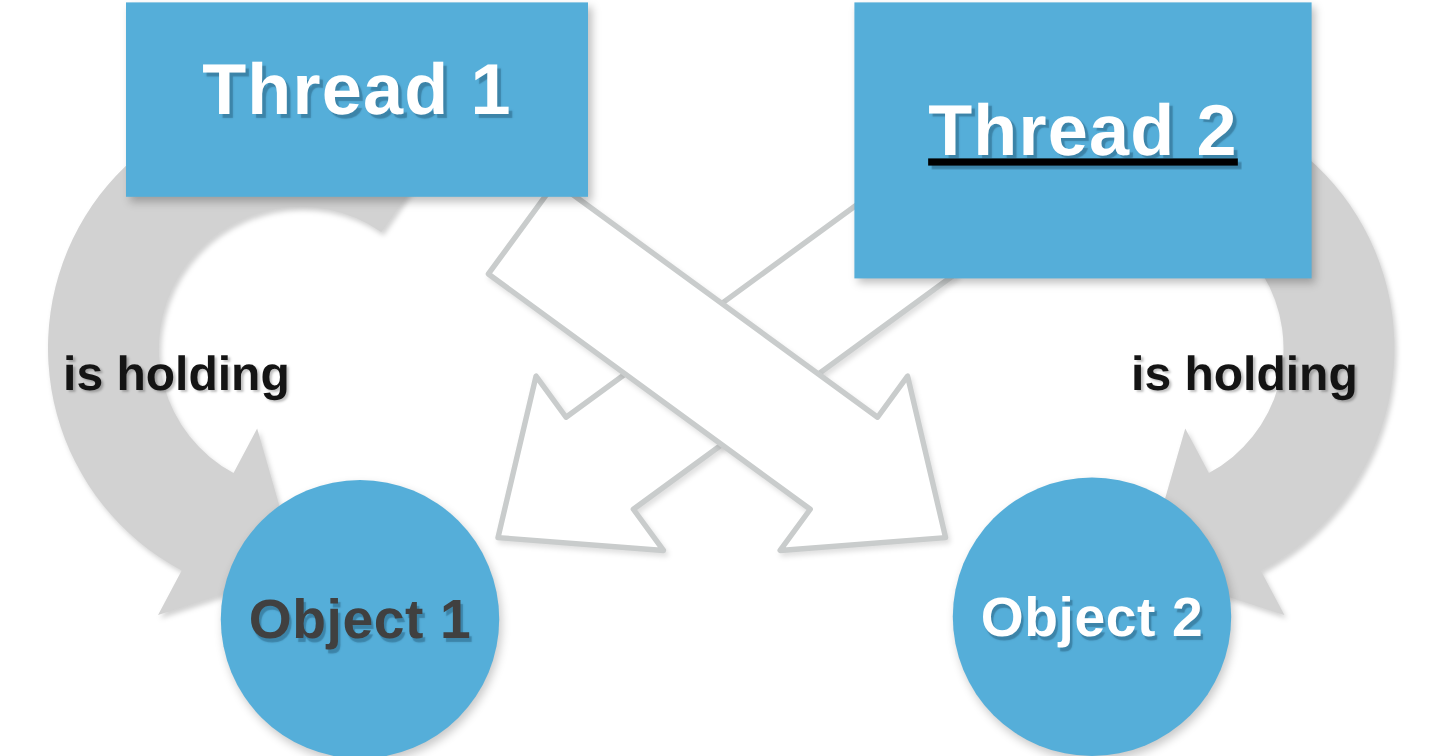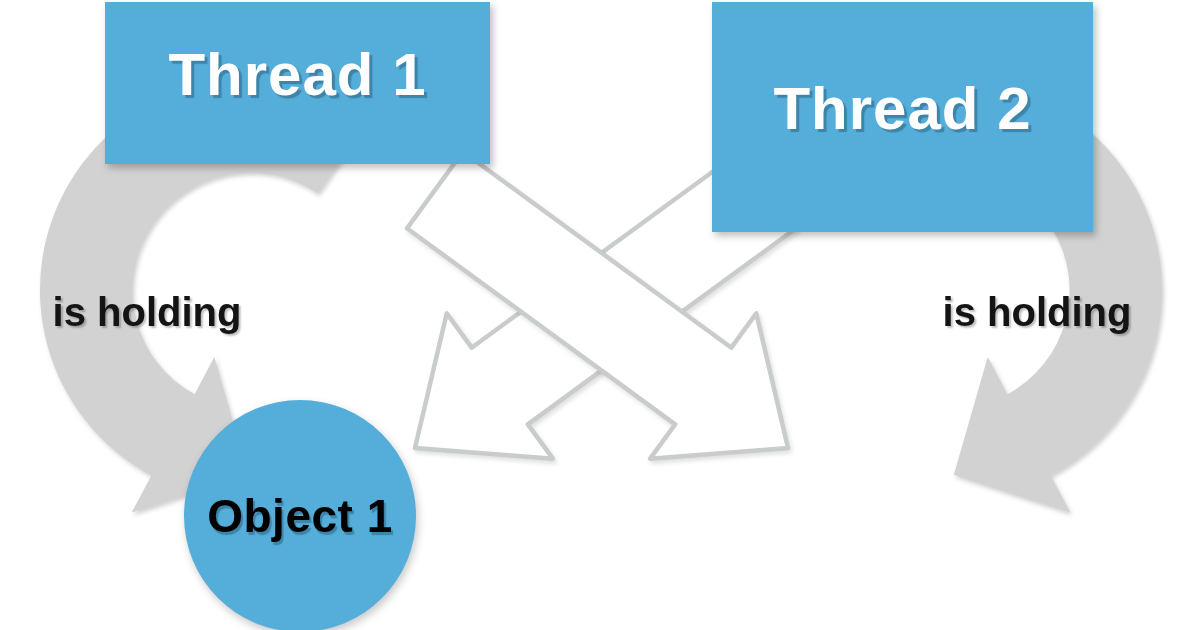--- a/index.html
+++ b/index.html
@@ -38,21 +38,21 @@
   }
   .thread-box .node-label {
     font-size: 60px;
     font-weight: bold;
     letter-spacing: 1px;
     color: #ffffff;
     text-shadow: 3px 3px 1px rgba(35,90,120,0.5);
     white-space: nowrap;
   }
   .thread1 { left: 105px; top: 2px; width: 385px; height: 162px; }
-  .thread2 { left: 712px; top: 2px; width: 381px; height: 230px; }
+  .thread2 { left: 712px; top: 2px; width: 381px; height: 230px; text-decoration: underline; }
   .object-circle {
     position: absolute;
     z-index: 2;
     width: 232px;
     height: 232px;
     border-radius: 50%;
     display: flex;
     align-items: center;
     justify-content: center;
     box-shadow: 2px 4px 8px rgba(0,0,0,0.22);
@@ -96,22 +96,25 @@
 
   <div class="thread-box thread1" style="background: rgb(85, 174, 217);">
     <span class="node-label" style="color: rgb(255, 255, 255);">Thread 1</span>
   </div>
 
   <div class="thread-box thread2" style="background: rgb(85, 174, 217);">
     <span class="node-label" style="color: rgb(255, 255, 255);">Thread 2</span>
   </div>
 
   <div class="object-circle object1" style="background: rgb(85, 174, 217);">
-    <span class="node-label" style="color: #000000;">Object 1</span>
+    <span class="node-label" style="color: #404040;">Object 1</span>
   </div>
 
+  <div class="object-circle object2" style="background: rgb(85, 174, 217);">
+    <span class="node-label" style="color: rgb(255, 255, 255);">Object 2</span>
+  </div>
 
   <div class="edge-label label-holding-left" style="color: rgb(20, 20, 20);">is holding</div>
 
 
   <div class="edge-label label-holding-right" style="color: rgb(20, 20, 20);">is holding</div>
 
 </div>
 
 </body></html>

